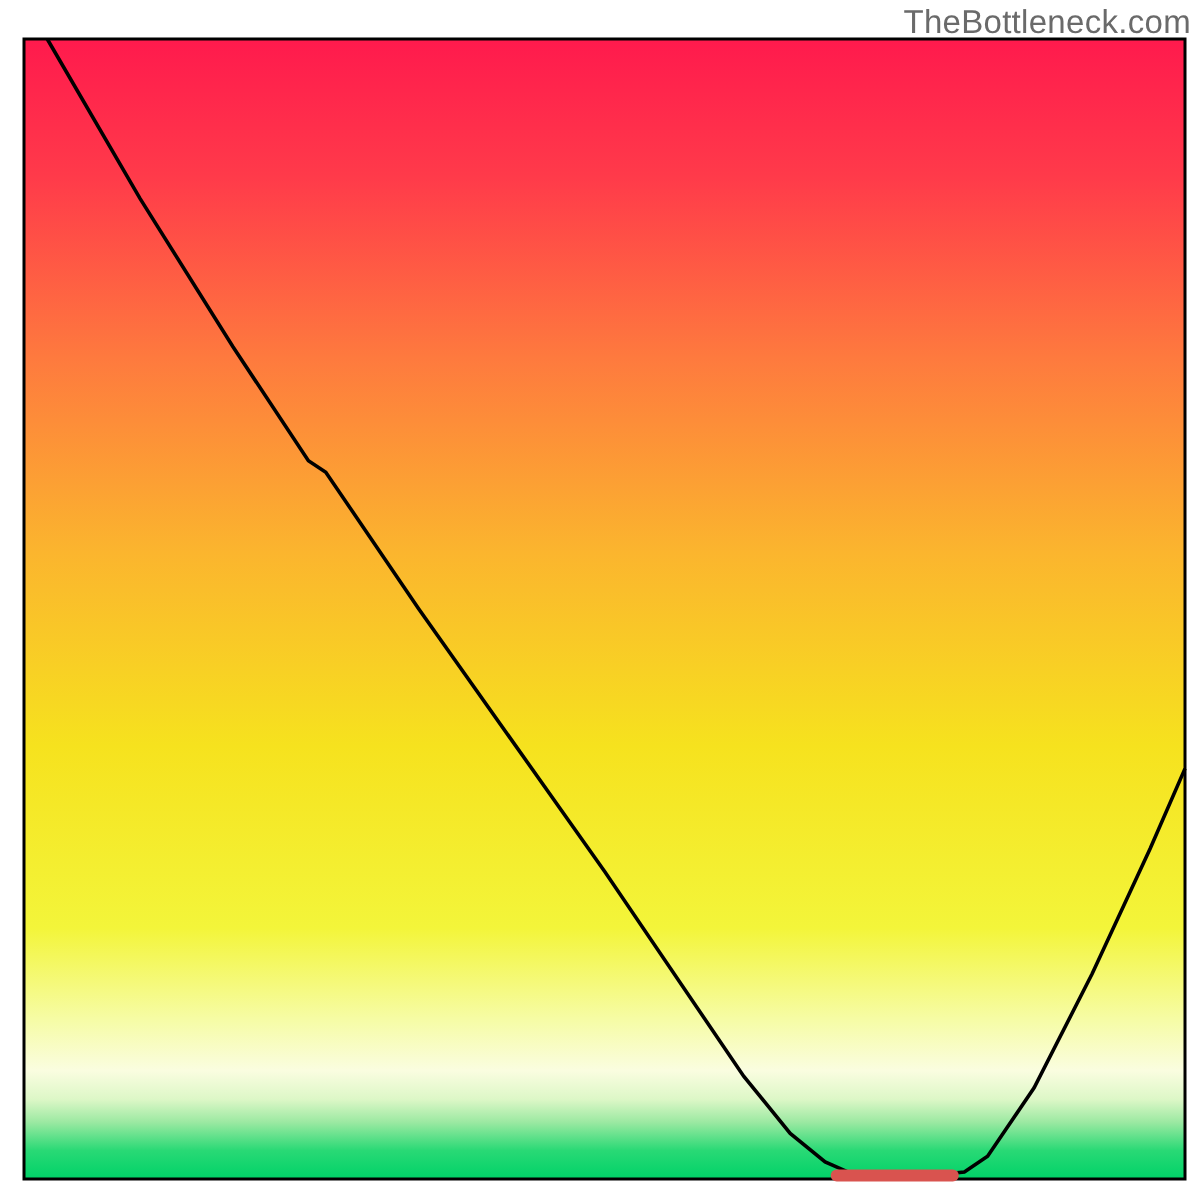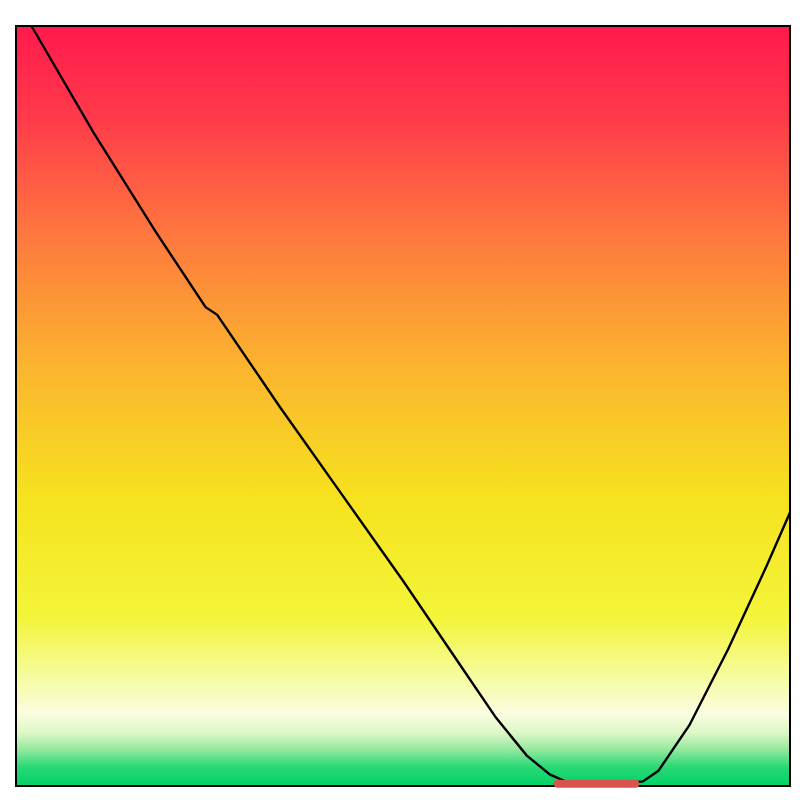--- a/index.html
+++ b/index.html
@@ -27,20 +27,21 @@
     z-index: 10;
   }
   svg {
     display: block;
   }
 </style>
 </head>
 <body>
 
 <div class="frame">
+  <div class="watermark">TheBottleneck.com</div>
 
   <svg id="chart" width="800" height="800">
     <defs>
       <linearGradient id="bg-grad" x1="0" y1="0" x2="0" y2="1">
           <stop offset="0.00%" stop-color="#ff1a4d"></stop>
           <stop offset="12.00%" stop-color="#ff3a4a"></stop>
           <stop offset="28.00%" stop-color="#fe7a3e"></stop>
           <stop offset="45.00%" stop-color="#fbb52e"></stop>
           <stop offset="62.00%" stop-color="#f6e21e"></stop>
           <stop offset="78.00%" stop-color="#f3f53a"></stop>

